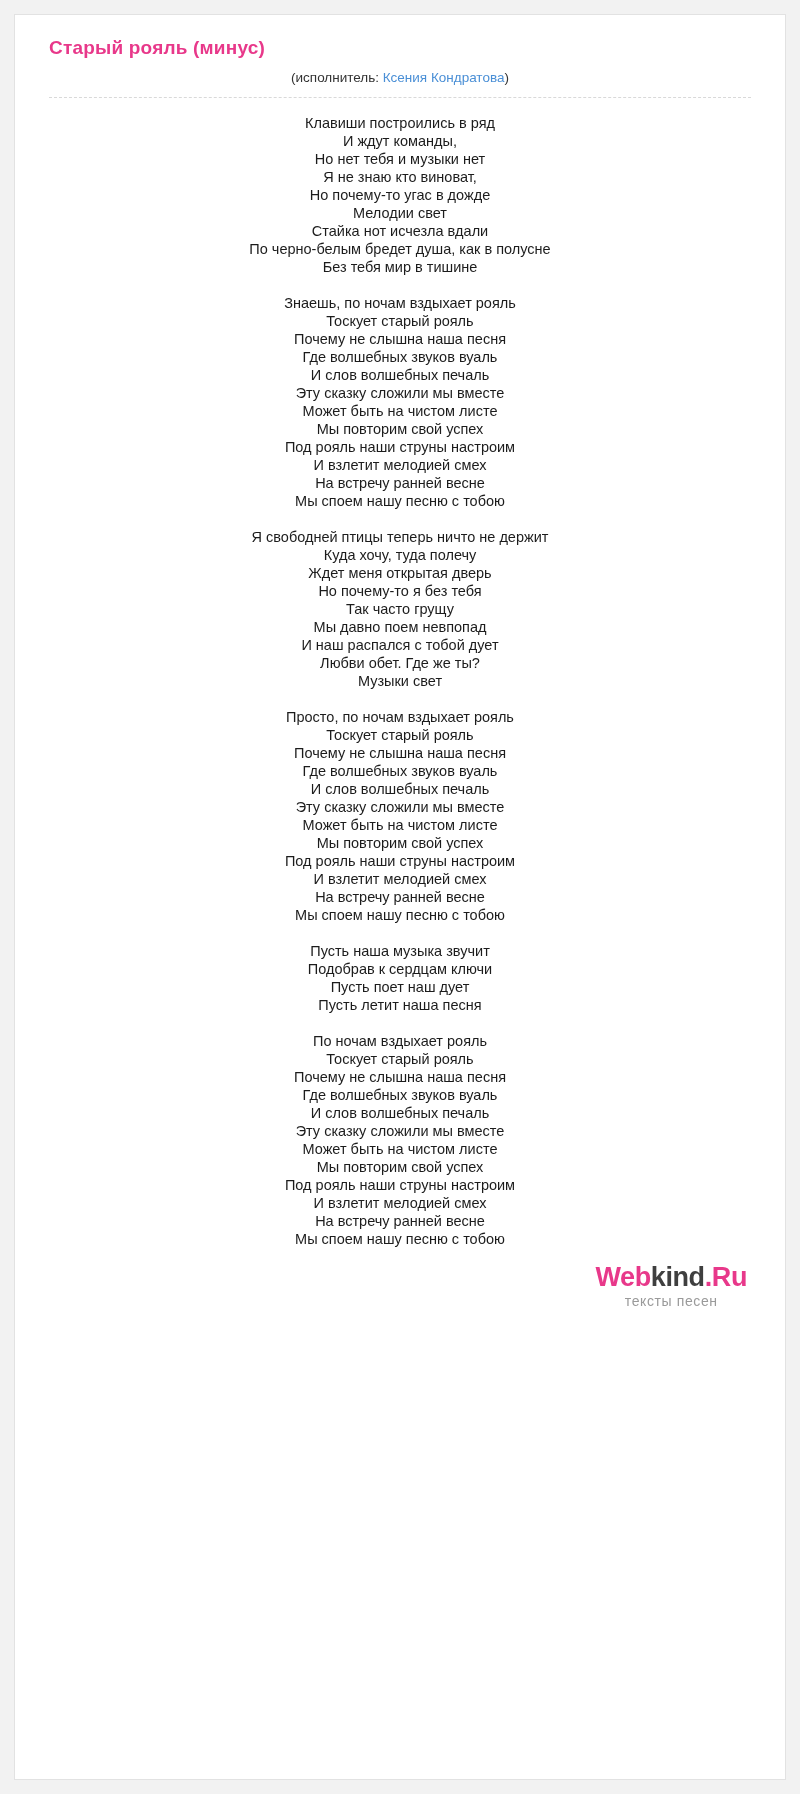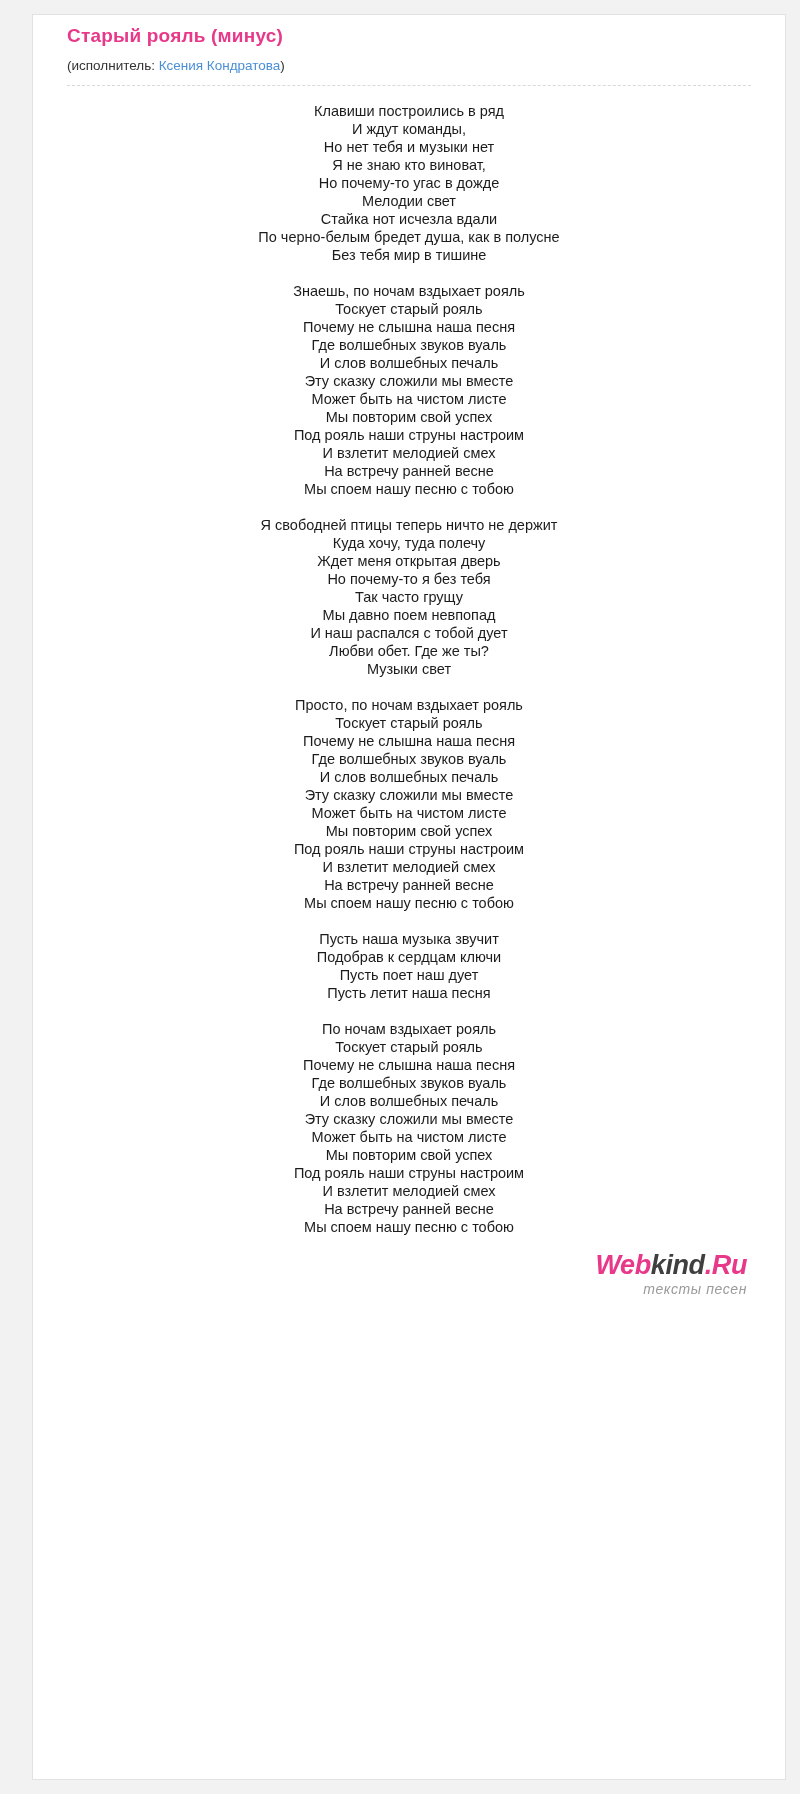--- a/index.html
+++ b/index.html
@@ -17,38 +17,38 @@
     min-height: 1794px;
     box-sizing: border-box;
     padding: 14px 14px 14px 14px;
     background: #f2f2f2;
   }
   .sheet {
     background: #ffffff;
     border: 1px solid #e2e2e2;
     box-sizing: border-box;
     min-height: 1766px;
-    padding: 10px 34px 10px 34px;
+    padding: 22px 34px 10px 34px;
     position: relative;
-    margin-left: 18px;
   }
   .song-title {
     color: #e8388a;
     font-size: 19px;
     font-weight: bold;
     letter-spacing: 0.2px;
     margin: 0 0 10px 0;
     line-height: 1.2;
   }
   .performer-line {
     font-size: 13.5px;
     color: #333333;
     padding-bottom: 12px;
     border-bottom: 1px dashed #d9d9d9;
     margin-bottom: 16px;
+    text-align: center;
   }
   .performer-line a {
     color: #4a8fd6;
     text-decoration: none;
   }
   .lyrics {
     font-size: 14.5px;
     color: #1c1c1c;
     line-height: 18px;
     white-space: pre-wrap;
@@ -57,23 +57,22 @@
   }
   .footer {
     margin-top: 16px;
     display: flex;
     justify-content: flex-end;
     align-items: flex-end;
     padding-right: 4px;
     padding-bottom: 6px;
   }
   .logo-block {
-    text-align: right;
+    text-align: center;
     line-height: 1;
-    font-style: italic;
   }
   .logo {
     font-size: 27px;
     font-weight: bold;
     letter-spacing: -0.4px;
   }
   .logo .web {
     color: #e8388a;
   }
   .logo .kind {

